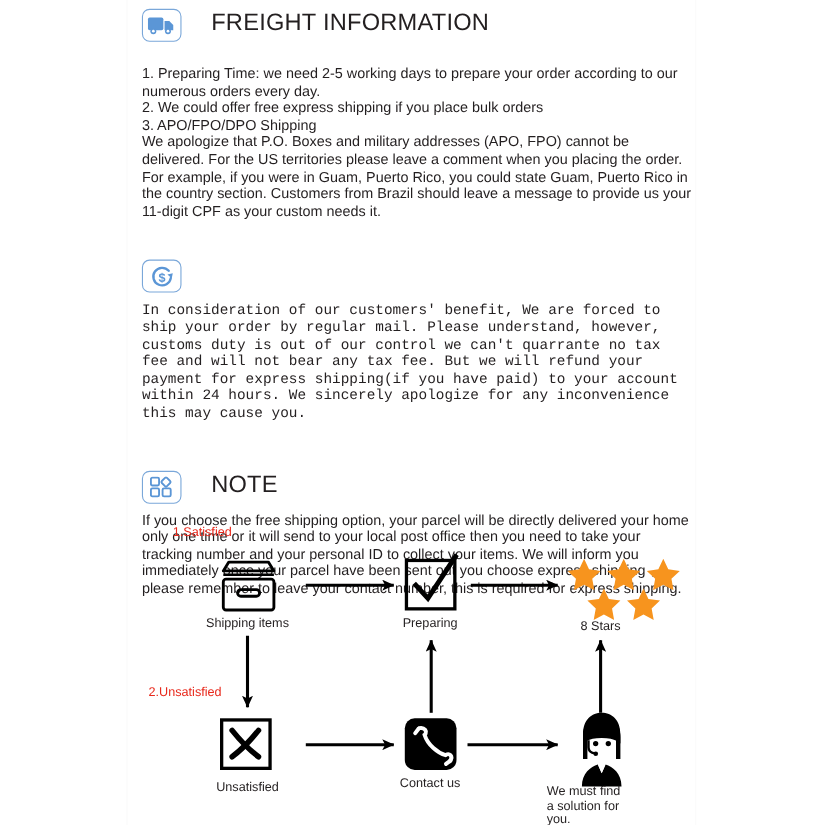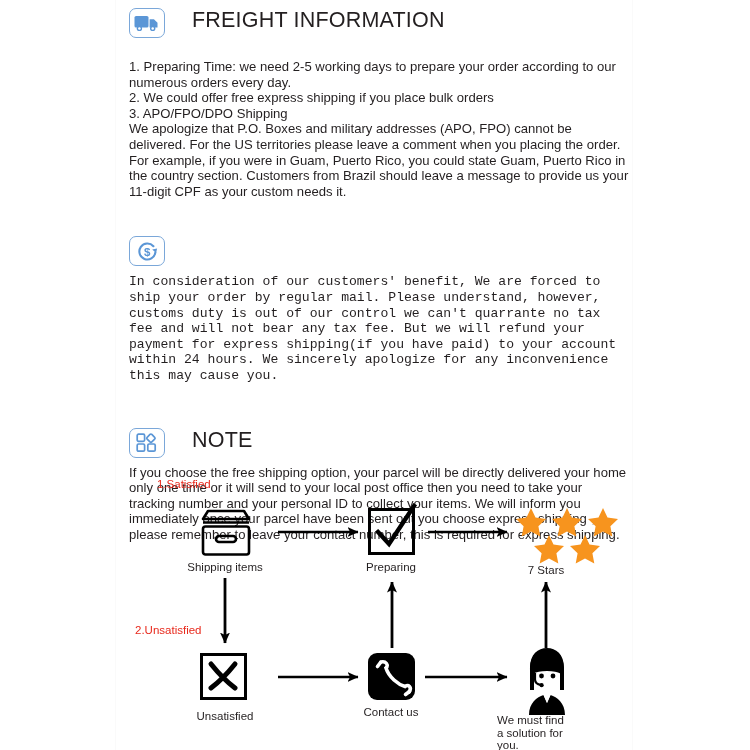--- a/index.html
+++ b/index.html
@@ -221,21 +221,21 @@
       <line x1="310" y1="217" x2="392" y2="217" stroke="#000" stroke-width="2.6" marker-end="url(#ah)"></line>
 
       <line x1="431" y1="188" x2="431" y2="122" stroke="#000" stroke-width="2.8" marker-end="url(#ah)"></line>
     </svg>
 
     <div class="dtag" style="left:24px;top:18px;margin-left:18px;">1.Satisfied</div>
     <div class="dtag" style="left:20px;top:164px;">2.Unsatisfied</div>
 
     <div class="dlabel" style="left:60px;top:101px;width:100px;">Shipping items</div>
     <div class="dlabel" style="left:226px;top:101px;width:100px;">Preparing</div>
-    <div class="dlabel" style="left:381px;top:104px;width:100px;">7 Stars</div>
+    <div class="dlabel" style="left:381px;top:104px;width:100px;">8 Stars</div>
     <div class="dlabel" style="left:60px;top:250px;width:100px;">Unsatisfied</div>
     <div class="dlabel" style="left:226px;top:246px;width:100px;">Contact us</div>
     <div class="dlabel" style="left:382px;top:254px;width:110px;text-align:left;">We must find
 a solution for
 you.</div>
 
   </div>
 
 </div>
 

